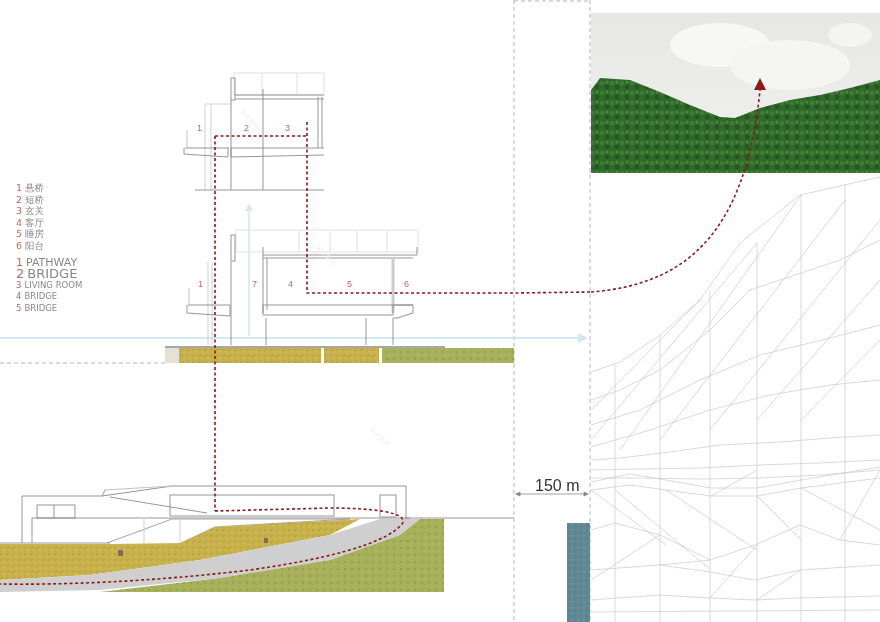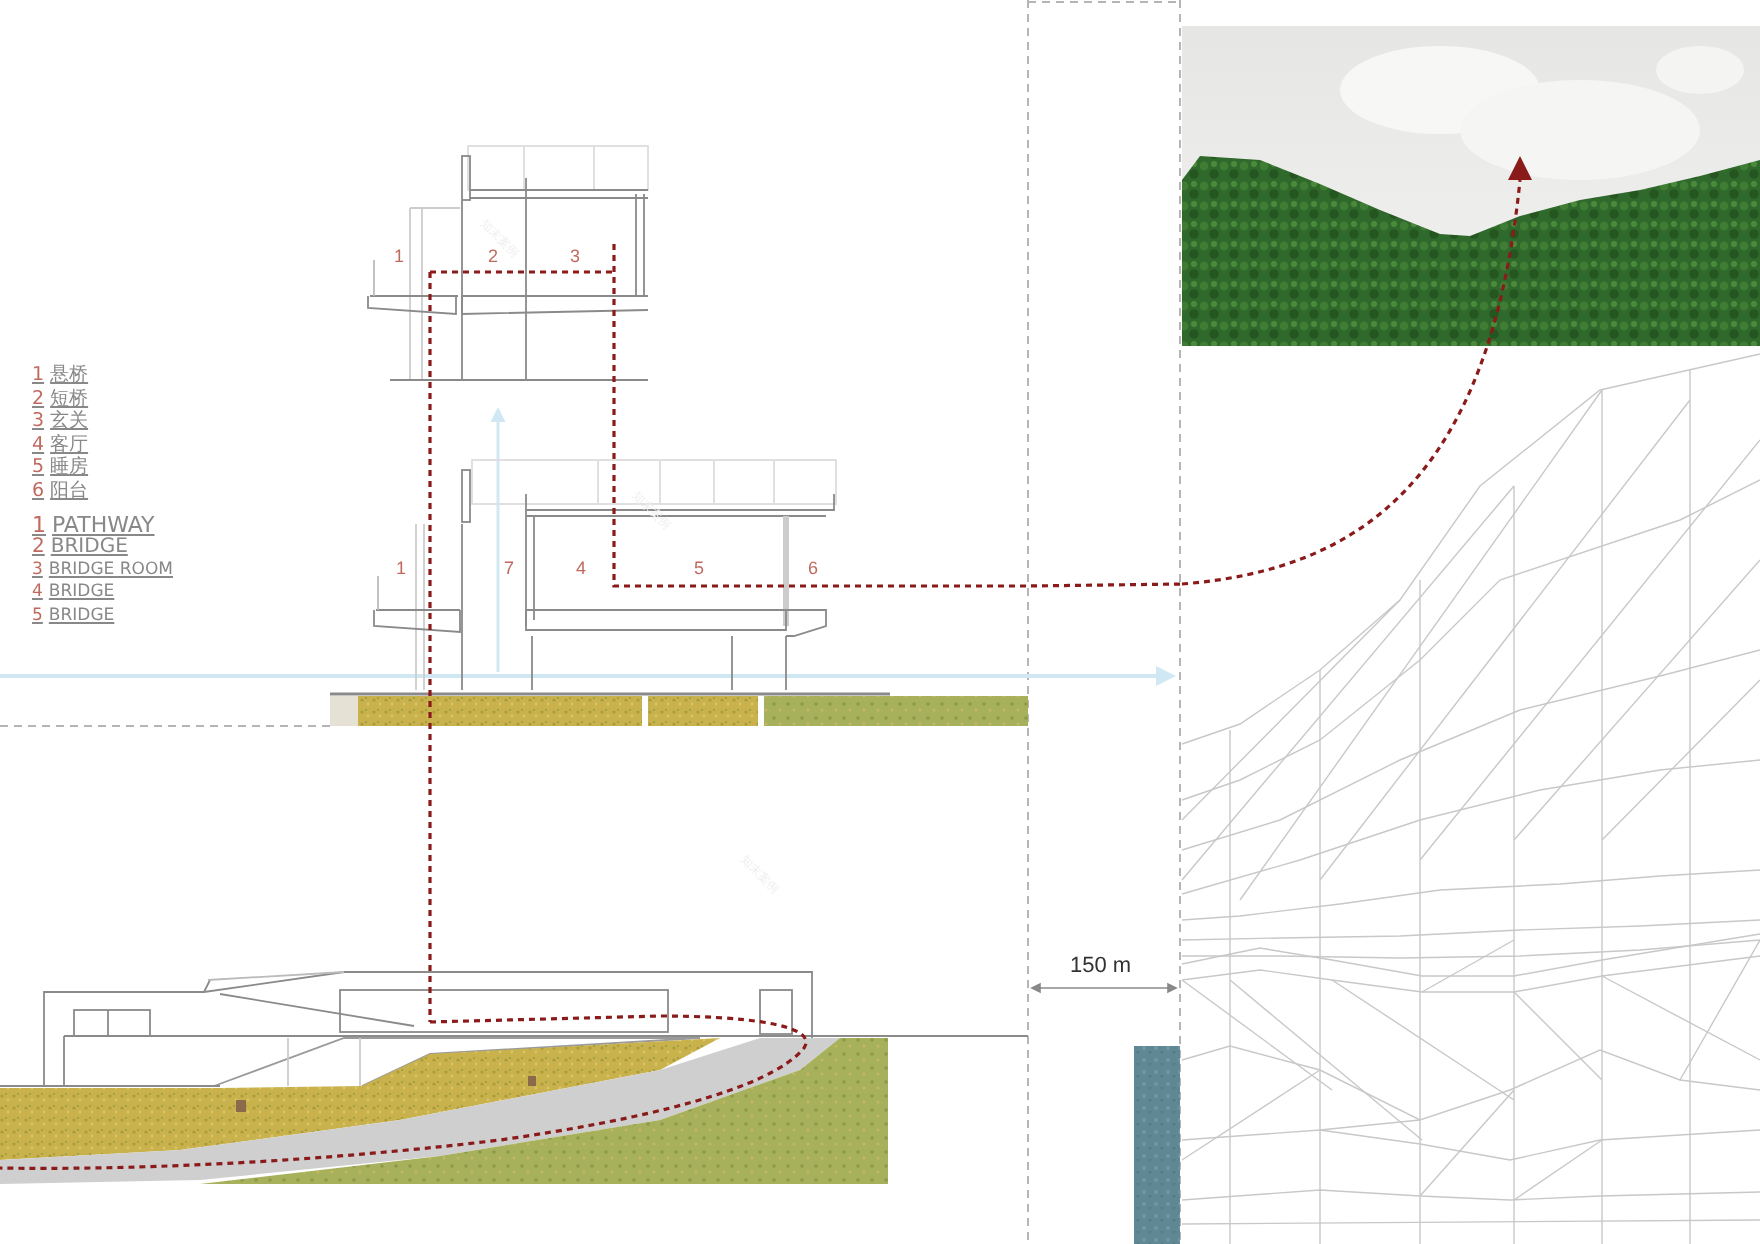--- a/index.html
+++ b/index.html
@@ -1,22 +1,22 @@
 <!DOCTYPE html>
 <html><head>
 <meta charset="utf-8">
 <style>
   html,body{margin:0;padding:0;background:#ffffff;}
   body{width:880px;height:622px;position:relative;overflow:hidden;font-family:"DejaVu Sans","Liberation Sans",sans-serif;}
   #canvas{position:absolute;left:0;top:0;width:880px;height:622px;}
   .legend{position:absolute;left:16px;top:182px;font-size:9.5px;line-height:11.6px;color:#888888;}
-  .legend .row{white-space:nowrap;text-decoration:underline;}
+  .legend .row{white-space:nowrap;}
   .legend .num{color:#c06a5f;margin-right:3px;}
   .legend .gap{height:5px;}
-  .scale-label{position:absolute;left:535px;top:477px;font-size:11px;color:#333;font-family:"Liberation Sans",sans-serif;}
+  .scale-label{position:absolute;left:535px;top:477px;font-size:16px;color:#333;font-family:"Liberation Sans",sans-serif;}
   .room-label{position:absolute;font-size:9px;color:#c06a5f;font-family:"Liberation Sans",sans-serif;}
 </style>
 </head>
 <body>
 
 <svg id="canvas" viewBox="0 0 880 622" xmlns="http://www.w3.org/2000/svg">
   <defs>
     <pattern id="grassPat" width="6" height="6" patternUnits="userSpaceOnUse">
       <rect width="6" height="6" fill="#c9b24c"></rect>
       <circle cx="1" cy="2" r="0.8" fill="#a99a3a"></circle>
@@ -223,22 +223,22 @@
 
 <div class="legend">
   <div class="row"><span class="num">1</span><span>悬桥</span></div>
   <div class="row"><span class="num">2</span><span>短桥</span></div>
   <div class="row"><span class="num">3</span><span>玄关</span></div>
   <div class="row"><span class="num">4</span><span>客厅</span></div>
   <div class="row"><span class="num">5</span><span>睡房</span></div>
   <div class="row"><span class="num">6</span><span>阳台</span></div>
   <div class="gap"></div>
   <div class="row" style="font-size:11px"><span class="num">1</span><span>PATHWAY</span></div>
-  <div class="row" style="font-size:10px"><span class="num">2</span><span>BRIDGE</span></div>
-  <div class="row" style="font-size:8.5px"><span class="num">3</span><span>BRIDGE ROOM</span></div>
+  <div class="row" style="font-size:13px"><span class="num">2</span><span>BRIDGE</span></div>
+  <div class="row" style="font-size:8.5px"><span class="num">3</span><span>LIVING ROOM</span></div>
   <div class="row" style="font-size:8.5px"><span class="num">4</span><span>BRIDGE</span></div>
   <div class="row" style="font-size:8.5px"><span class="num">5</span><span>BRIDGE</span></div>
 </div>
 
 <span class="room-label" style="left:197px;top:123px">1</span>
 <span class="room-label" style="left:244px;top:123px">2</span>
 <span class="room-label" style="left:285px;top:123px">3</span>
 
 <span class="room-label" style="left:198px;top:279px">1</span>
 <span class="room-label" style="left:252px;top:279px">7</span>

